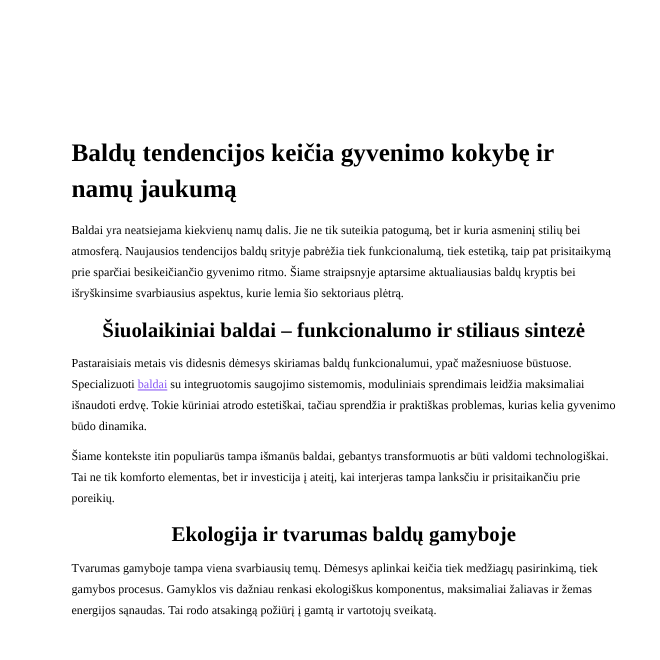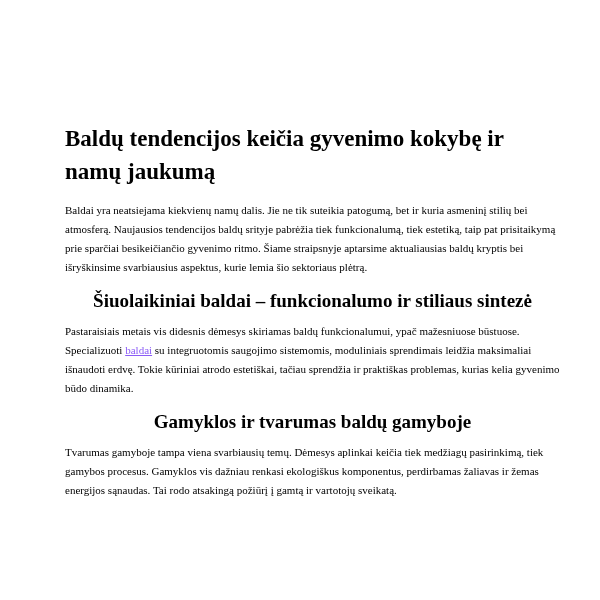--- a/index.html
+++ b/index.html
@@ -49,18 +49,19 @@
 <div class="doc-page">
 
   <h1 class="doc-title">Baldų tendencijos keičia gyvenimo kokybę ir namų jaukumą</h1>
 
   <p class="body-paragraph">Baldai yra neatsiejama kiekvienų namų dalis. Jie ne tik suteikia patogumą, bet ir kuria asmeninį stilių bei atmosferą. Naujausios tendencijos baldų srityje pabrėžia tiek funkcionalumą, tiek estetiką, taip pat prisitaikymą prie sparčiai besikeičiančio gyvenimo ritmo. Šiame straipsnyje aptarsime aktualiausias baldų kryptis bei išryškinsime svarbiausius aspektus, kurie lemia šio sektoriaus plėtrą.</p>
 
   <h2 class="section-heading">Šiuolaikiniai baldai – funkcionalumo ir stiliaus sintezė</h2>
 
   <p class="body-paragraph"><span>Pastaraisiais metais vis didesnis dėmesys skiriamas baldų funkcionalumui, ypač mažesniuose būstuose. Specializuoti </span><a class="inline-link" href="#">baldai</a><span> su integruotomis saugojimo sistemomis, moduliniais sprendimais leidžia maksimaliai išnaudoti erdvę. Tokie kūriniai atrodo estetiškai, tačiau sprendžia ir praktiškas problemas, kurias kelia gyvenimo būdo dinamika.</span></p>
 
+  <p class="body-paragraph">Šiame kontekste itin populiarūs tampa išmanūs baldai, gebantys transformuotis ar būti valdomi technologiškai. Tai ne tik komforto elementas, bet ir investicija į ateitį, kai interjeras tampa lanksčiu ir prisitaikančiu prie poreikių.</p>
 
-  <h2 class="section-heading">Gamyklos ir tvarumas baldų gamyboje</h2>
+  <h2 class="section-heading">Ekologija ir tvarumas baldų gamyboje</h2>
 
-  <p class="body-paragraph">Tvarumas gamyboje tampa viena svarbiausių temų. Dėmesys aplinkai keičia tiek medžiagų pasirinkimą, tiek gamybos procesus. Gamyklos vis dažniau renkasi ekologiškus komponentus, perdirbamas žaliavas ir žemas energijos sąnaudas. Tai rodo atsakingą požiūrį į gamtą ir vartotojų sveikatą.</p>
+  <p class="body-paragraph">Tvarumas gamyboje tampa viena svarbiausių temų. Dėmesys aplinkai keičia tiek medžiagų pasirinkimą, tiek gamybos procesus. Gamyklos vis dažniau renkasi ekologiškus komponentus, maksimaliai žaliavas ir žemas energijos sąnaudas. Tai rodo atsakingą požiūrį į gamtą ir vartotojų sveikatą.</p>
 
 </div>
 
 </body></html>

